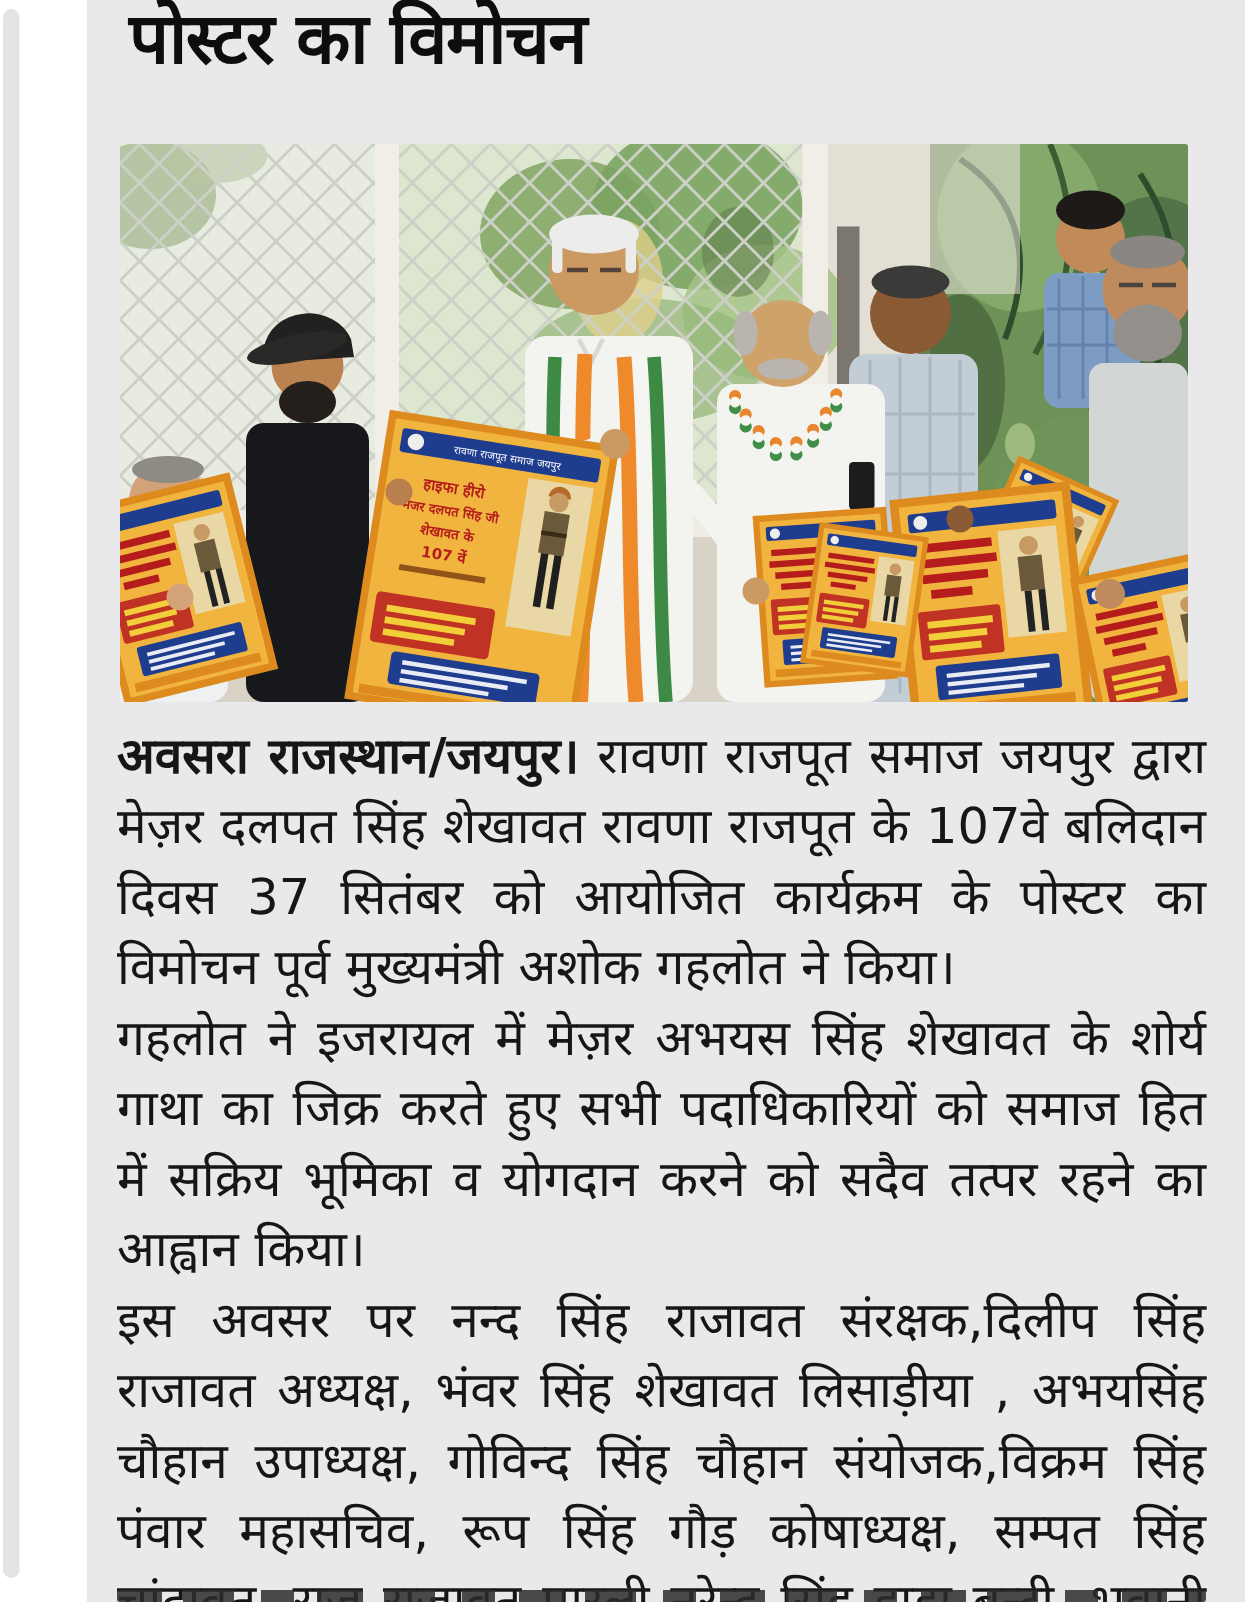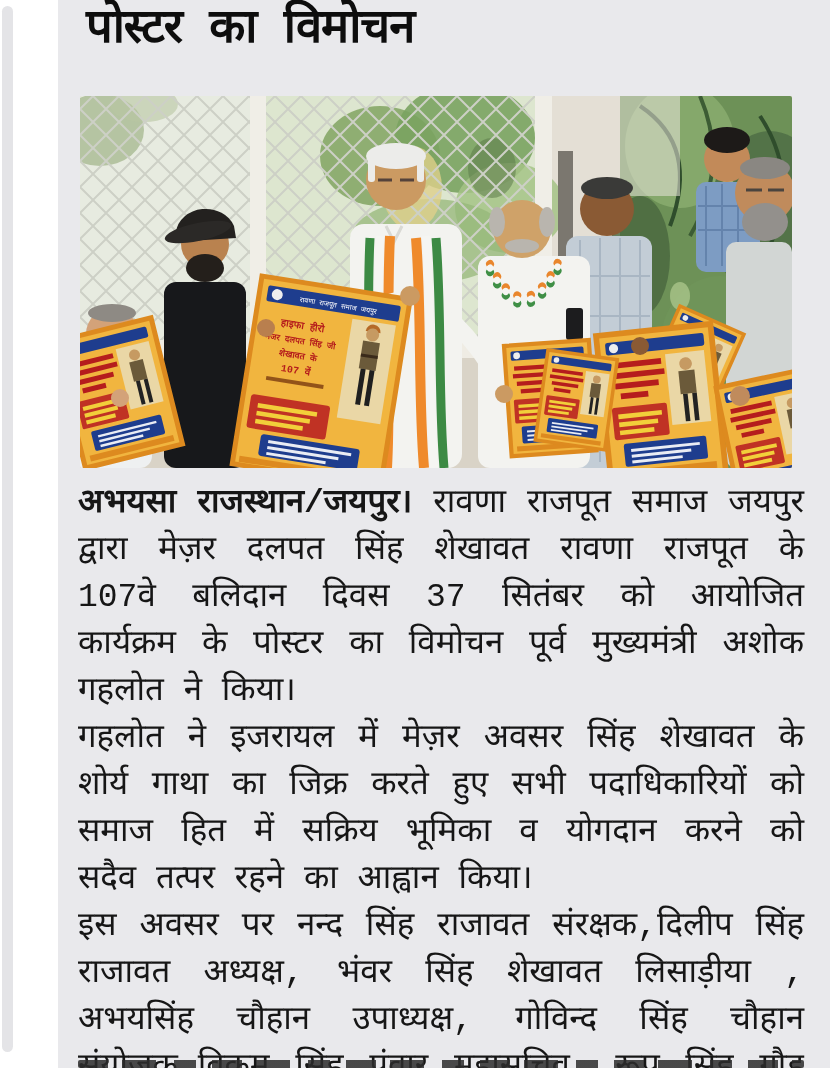--- a/index.html
+++ b/index.html
@@ -8,21 +8,20 @@
     background:#ffffff;
     font-family:"DejaVu Sans","Liberation Sans",sans-serif;
   }
   .left-edge{
     position:absolute;left:2px;top:6px;width:11px;height:1046px;
     background:#e4e4e7;border-radius:7px;
   }
   .card{
     position:absolute;left:58px;top:0;width:772px;height:1068px;
     background:#e9e9ec;
-    font-family:Liberation Mono, monospace;
   }
   .headline{
     position:absolute;left:28px;top:-8px;margin:0;
     font-size:47px;font-weight:900;color:#0d0d0d;letter-spacing:-1px;
     white-space:nowrap;
   }
   .photo{
     position:absolute;left:22px;top:96px;width:712px;height:372px;
     overflow:hidden;border-radius:2px;background:#e4dfd5;
   }
@@ -246,20 +245,20 @@
         <circle cx="186" cy="232" r="9" fill="#b97f4e"></circle>
         <circle cx="424" cy="298" r="9" fill="#cb9a62"></circle>
         <circle cx="560" cy="250" r="9" fill="#8a5a34"></circle>
         <circle cx="660" cy="300" r="10" fill="#c08b5c"></circle>
         <circle cx="40" cy="302" r="9" fill="#d3a279"></circle>
       </g>
     </svg>
   </div>
 
   <div class="body-text">
-    <p><span class="lead">अभयसा राजस्थान/जयपुर।</span> <span>रावणा राजपूत समाज जयपुर द्वारा मेज़र दलपत सिंह शेखावत रावणा राजपूत के 107वे बलिदान दिवस 37 सितंबर को आयोजित कार्यक्रम के पोस्टर का विमोचन पूर्व मुख्यमंत्री अशोक गहलोत ने किया।</span></p>
-    <p><span>गहलोत ने इजरायल में मेज़र अवसर सिंह शेखावत के शोर्य गाथा का जिक्र करते हुए सभी पदाधिकारियों को समाज हित में सक्रिय भूमिका व योगदान करने को सदैव तत्पर रहने का आह्वान किया।</span></p>
+    <p><span class="lead">अवसरा राजस्थान/जयपुर।</span> <span>रावणा राजपूत समाज जयपुर द्वारा मेज़र दलपत सिंह शेखावत रावणा राजपूत के 107वे बलिदान दिवस 37 सितंबर को आयोजित कार्यक्रम के पोस्टर का विमोचन पूर्व मुख्यमंत्री अशोक गहलोत ने किया।</span></p>
+    <p><span>गहलोत ने इजरायल में मेज़र अभयस सिंह शेखावत के शोर्य गाथा का जिक्र करते हुए सभी पदाधिकारियों को समाज हित में सक्रिय भूमिका व योगदान करने को सदैव तत्पर रहने का आह्वान किया।</span></p>
     <p><span>इस अवसर पर नन्द सिंह राजावत संरक्षक,दिलीप सिंह राजावत अध्यक्ष, भंवर सिंह शेखावत लिसाड़ीया , अभयसिंह चौहान उपाध्यक्ष, गोविन्द सिंह चौहान संयोजक,विक्रम सिंह पंवार महासचिव, रूप सिंह गौड़ कोषाध्यक्ष, सम्पत सिंह चांदावत, राजू राजावत पारली नरेन्द्र सिंह हाड़ा बन्टी, भवानी सिंह राजावत सचिव, कपिल सिंह भाटी, कुलदीप सिंह पंवार, मानसिंह गोड़,भुपेंद्र सिंह हाड़ा उपस्थित रहे।</span></p>
   </div>
 
   <div class="peek"></div>
 
 </div>
 
 </body></html>

